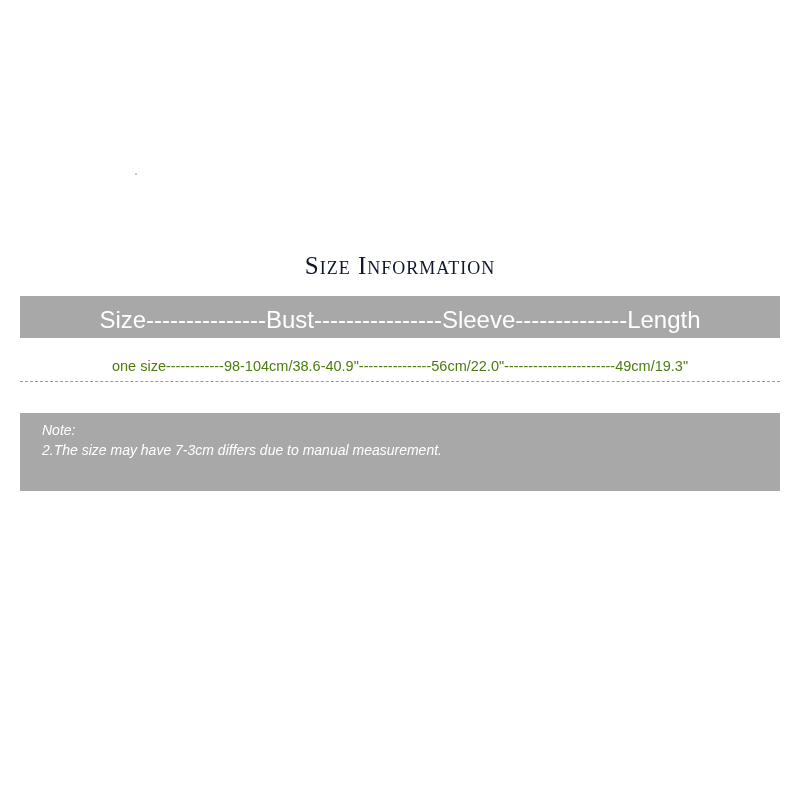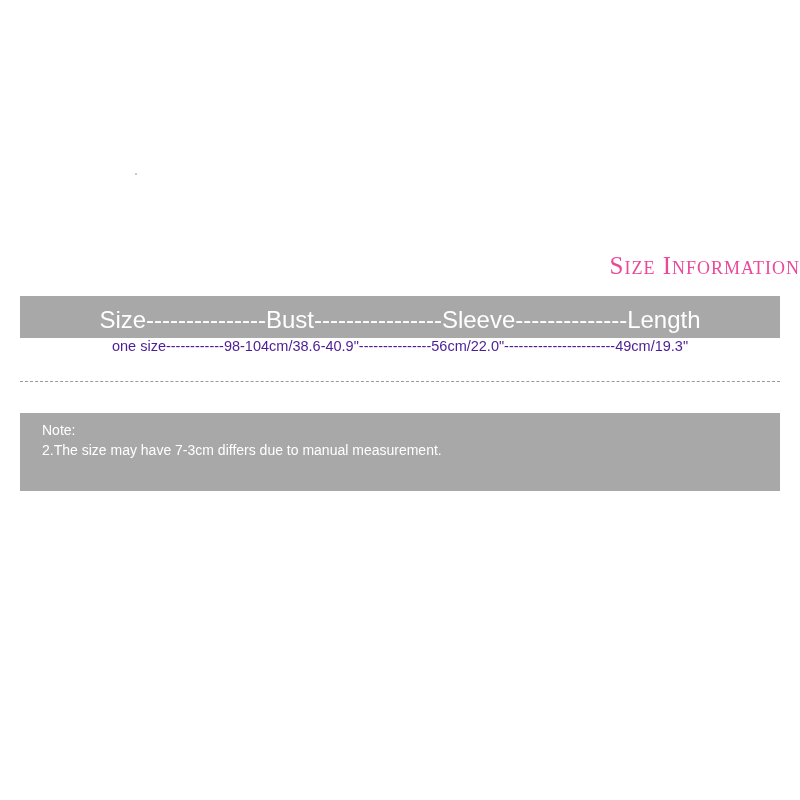--- a/index.html
+++ b/index.html
@@ -31,26 +31,26 @@
     height: 2px;
     background: #b8b8b8;
     border-radius: 50%;
   }
 
   .title {
     position: absolute;
     left: 0;
     top: 252px;
     width: 800px;
-    text-align: right;
+    text-align: center;
     font-family: "Liberation Serif", serif;
     font-size: 25px;
     font-variant: small-caps;
     letter-spacing: 1px;
-    color: #ec4899;
+    color: #0f172a;
     font-weight: 400;
   }
 
   .header-band {
     position: absolute;
     left: 20px;
     top: 296px;
     width: 760px;
     height: 42px;
     background: #a8a8a8;
@@ -76,27 +76,27 @@
     left: 20px;
     top: 338px;
     width: 760px;
     height: 40px;
     background: #ffffff;
   }
 
   .data-row {
     position: absolute;
     left: 20px;
-    top: 326px;
+    top: 346px;
     width: 760px;
     height: 40px;
     display: flex;
     align-items: center;
     justify-content: center;
-    color: #4c1d95;
+    color: #4d7c0f;
     font-size: 14.5px;
     white-space: pre;
   }
 
   .dashed-sep {
     position: absolute;
     left: 20px;
     top: 381px;
     width: 760px;
     height: 0;
@@ -116,20 +116,21 @@
     position: absolute;
     left: 42px;
     top: 420px;
     width: 730px;
     color: #ffffff;
     font-size: 14px;
     line-height: 20px;
   }
   .note-text div {
     white-space: pre;
+    font-style: italic;
   }
 </style>
 </head>
 <body>
 
 <div class="page">
 
   <div class="speck"></div>
 
   <div class="title">Size Information</div>

